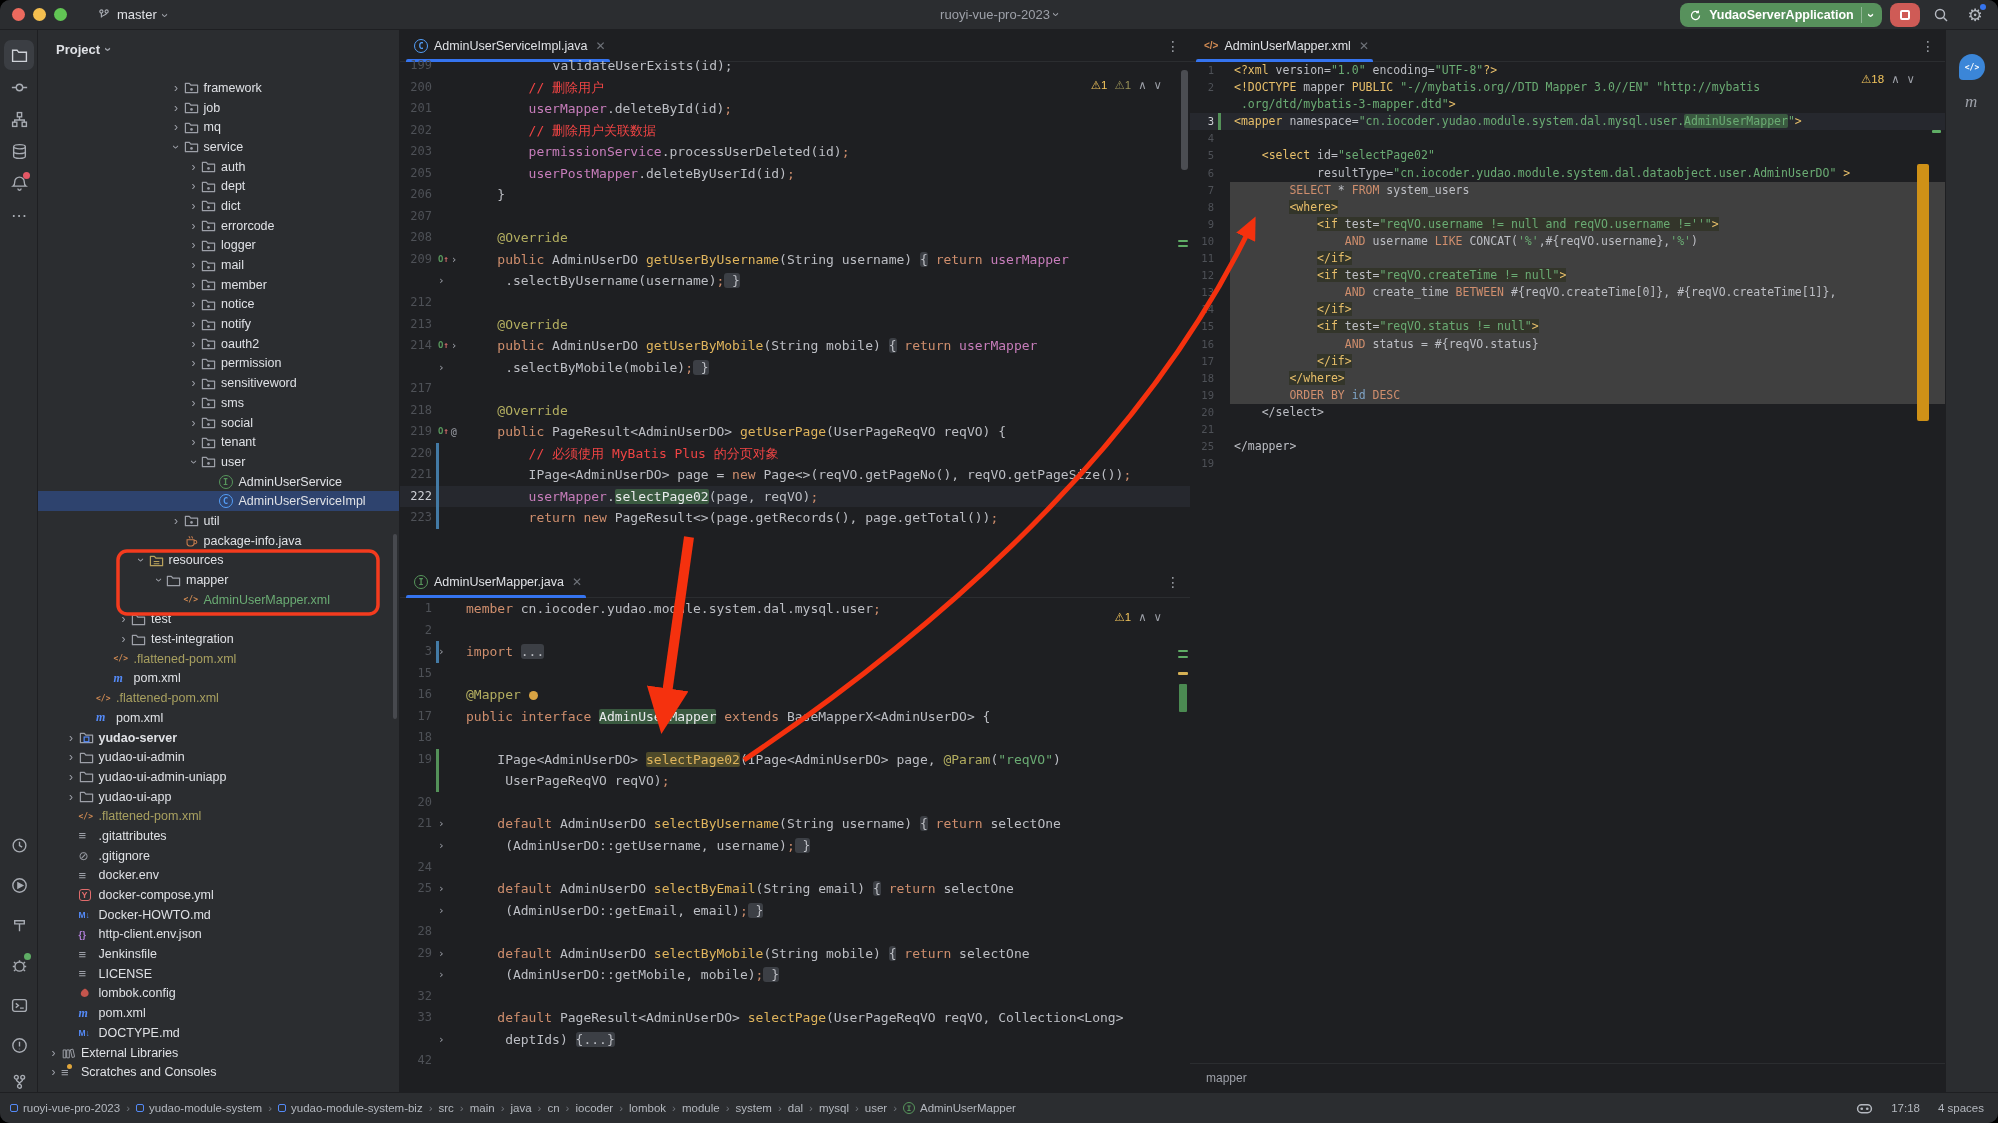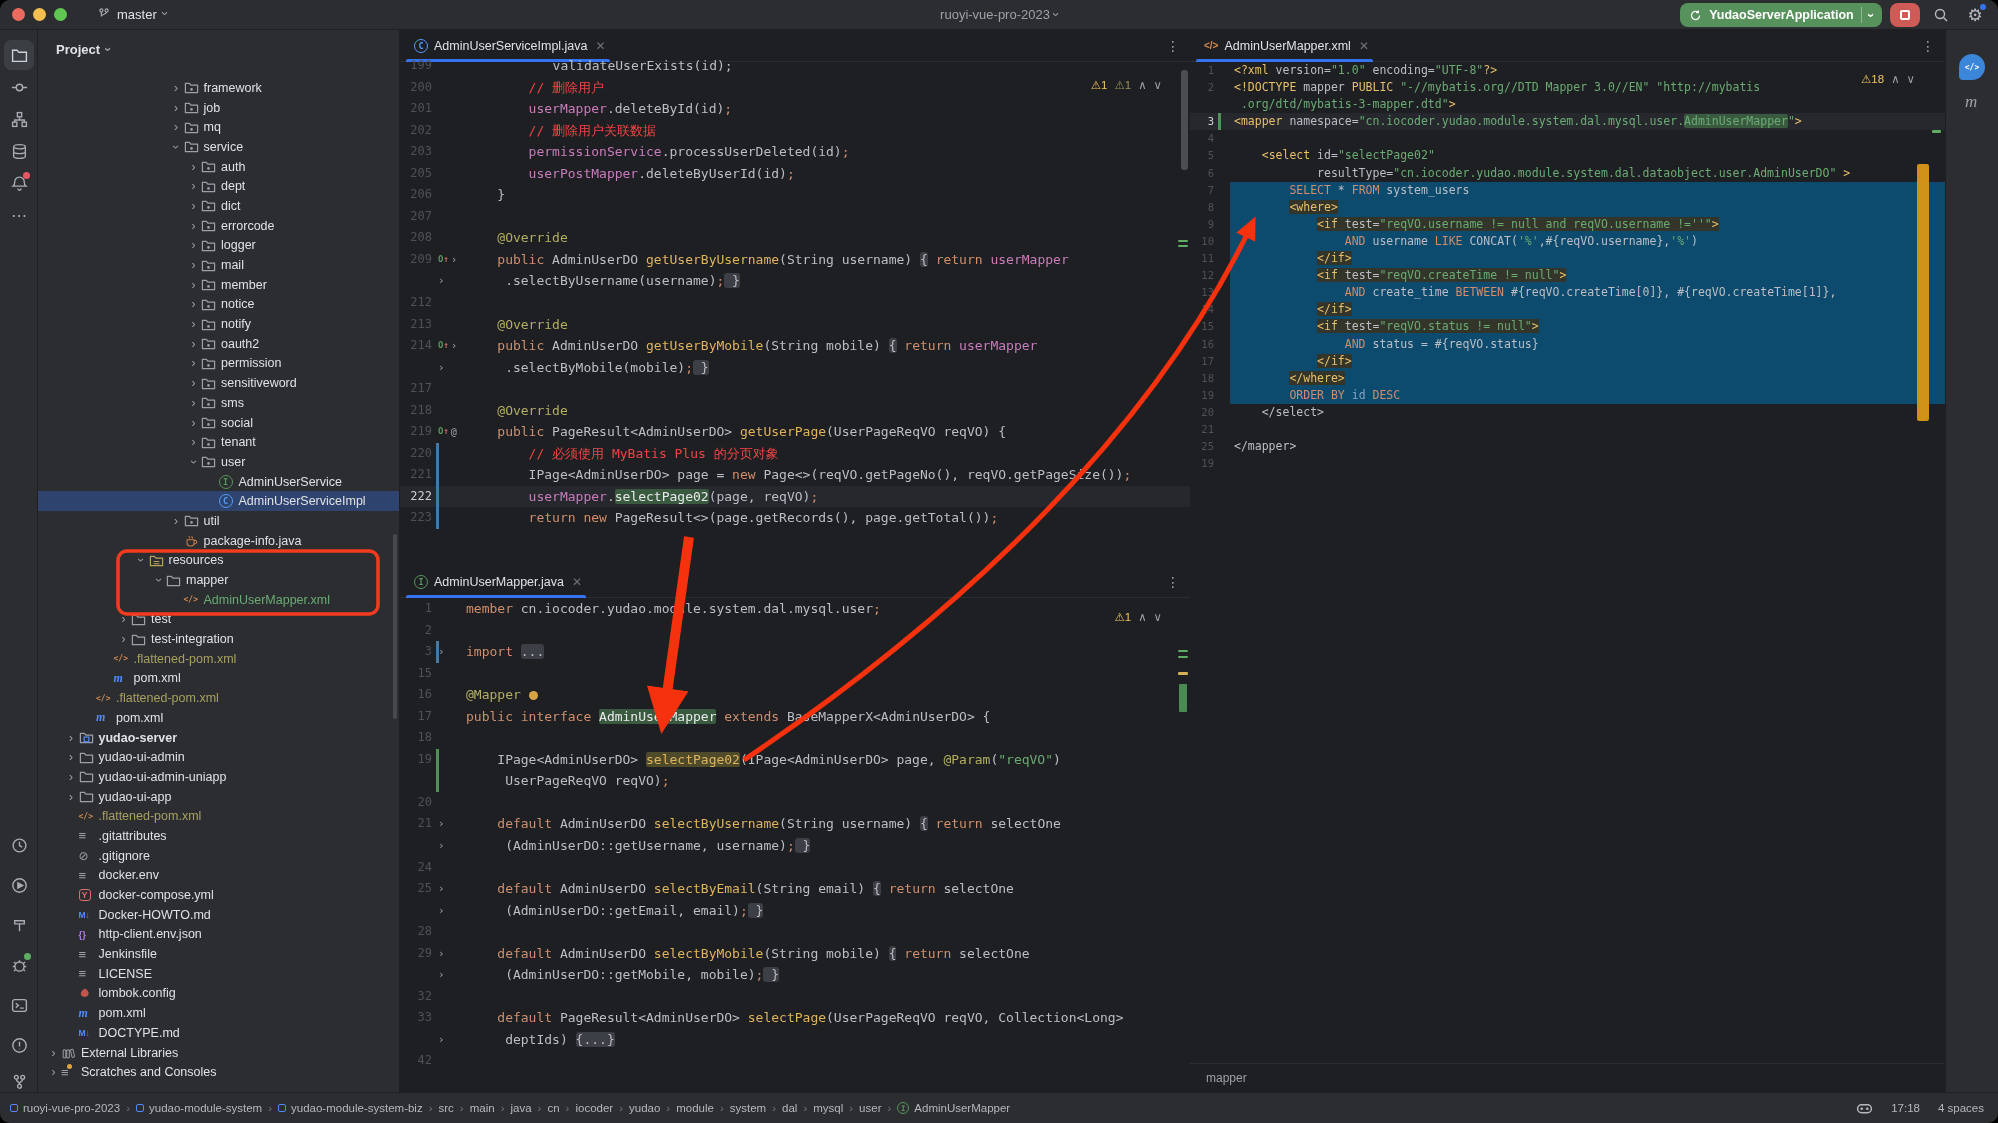--- a/index.html
+++ b/index.html
@@ -4,21 +4,21 @@
 <style>
   html,body{margin:0;padding:0;background:#000;}
   *{box-sizing:border-box;}
   #app{position:relative;width:1998px;height:1123px;background:#1e1f22;border-radius:10px;overflow:hidden;
        font-family:"Liberation Sans","DejaVu Sans",sans-serif;color:#dfe1e5;-webkit-font-smoothing:antialiased;}
   
   #titlebar{position:absolute;left:0;top:0;width:1998px;height:30px;background:#2b2d30;border-bottom:1px solid #1e1f22;display:flex;align-items:center;}
   .lights{display:flex;gap:8px;margin-left:12px;}
   .light{width:13px;height:13px;border-radius:50%;}
   .l-close{background:#ec6a5e}.l-min{background:#f4bf4f}.l-max{background:#61c554}
-  .branch{display:flex;align-items:flex-start;gap:6px;margin-left:30px;font-size:13px;color:#dfe1e5;}
+  .branch{display:flex;align-items:flex-end;gap:6px;margin-left:30px;font-size:13px;color:#dfe1e5;}
   .wintitle{position:absolute;left:0;right:0;text-align:center;font-size:13px;color:#9da0a8;pointer-events:none;}
   .tb-right{position:absolute;right:10px;top:3px;display:flex;align-items:center;gap:8px;}
   .runpill{display:flex;align-items:center;gap:7px;background:#57915c;border-radius:8px;height:24px;padding:0 9px;color:#fff;font-size:12.5px;font-weight:600;}
   .runpill .sep{width:1px;height:16px;background:rgba(255,255,255,.35);}
   .stopbtn{width:30px;height:24px;background:#cf5b56;border-radius:8px;display:flex;align-items:center;justify-content:center;}
   .stopbtn i{display:block;width:10px;height:10px;border:2px solid #fff;border-radius:2px;}
   .tb-ic{width:26px;height:24px;display:flex;align-items:center;justify-content:center;position:relative;}
   .gearglyph{font-size:17px;color:#b6bac2;line-height:1;}
   .bluedot{position:absolute;right:2px;top:1px;width:6px;height:6px;border-radius:50%;background:#3574f0;}
   .chev{display:inline-block;transform:rotate(90deg);color:#9da0a8;font-size:13px;line-height:1;}
@@ -65,21 +65,21 @@
   .code-area{position:relative;}
   .erow{display:flex;height:var(--lh);line-height:var(--lh);font-family:"DejaVu Sans Mono",monospace;font-size:var(--fs);white-space:pre;}
   .erow .gut{width:var(--gw);flex:none;text-align:right;color:#4e5157;font-size:var(--gfs);padding-right:4px;}
   .erow .mrk{width:var(--mw);flex:none;color:#9da0a8;font-size:10px;display:flex;align-items:center;gap:2px;padding-left:2px;}
   .erow .code{flex:1;padding-left:4px;}
   .erow.cur{background:#26282e;}
   .erow.cur .gut{color:#ced0d6;}
   .erow.clip{margin-top:-7px;gap:12px;}
   .erow.bar-b .mrk{box-shadow:inset 3px 0 0 0 #437aa5;}
   .erow.bar-g .mrk{box-shadow:inset 3px 0 0 0 #549159;}
-  .erow.olive .code{background:#0c4a6e;}
+  .erow.olive .code{background:#404040;}
   .mid{--lh:21.55px;--fs:13px;--gw:36px;--gfs:12px;--mw:26px;}
   .xmlp{--lh:17.1px;--fs:11.5px;--gw:28px;--gfs:10.5px;--mw:12px;}
   .govr{color:#57965c;font-weight:700;font-size:9px;}
   .gup{color:#d06a6a;font-size:9px;}
   .gat{color:#9da0a8;font-size:10px;}
   .gfold{color:#9da0a8;font-size:11px;}
   
   .tk-t{color:#bcbec4}.tk-k{color:#cf8e6d}.tk-m{color:#dfb45c}.tk-c{color:#ef4444}
   .tk-s{color:#6aab73}.tk-a{color:#b3ae60}.tk-f{color:#c77dbb}.tk-se{color:#cf8e6d}
   .tk-ch{background:#3c3f45;border-radius:3px;color:#bcbec4}
@@ -871,21 +871,21 @@
         <span class="csep">›</span>
         <span class="crumb">
           <span>cn</span>
         </span>
         <span class="csep">›</span>
         <span class="crumb">
           <span>iocoder</span>
         </span>
         <span class="csep">›</span>
         <span class="crumb">
-          <span>yudao</span>
+          <span>lombok</span>
         </span>
         <span class="csep">›</span>
         <span class="crumb">
           <span>module</span>
         </span>
         <span class="csep">›</span>
         <span class="crumb">
           <span>system</span>
         </span>
         <span class="csep">›</span>

